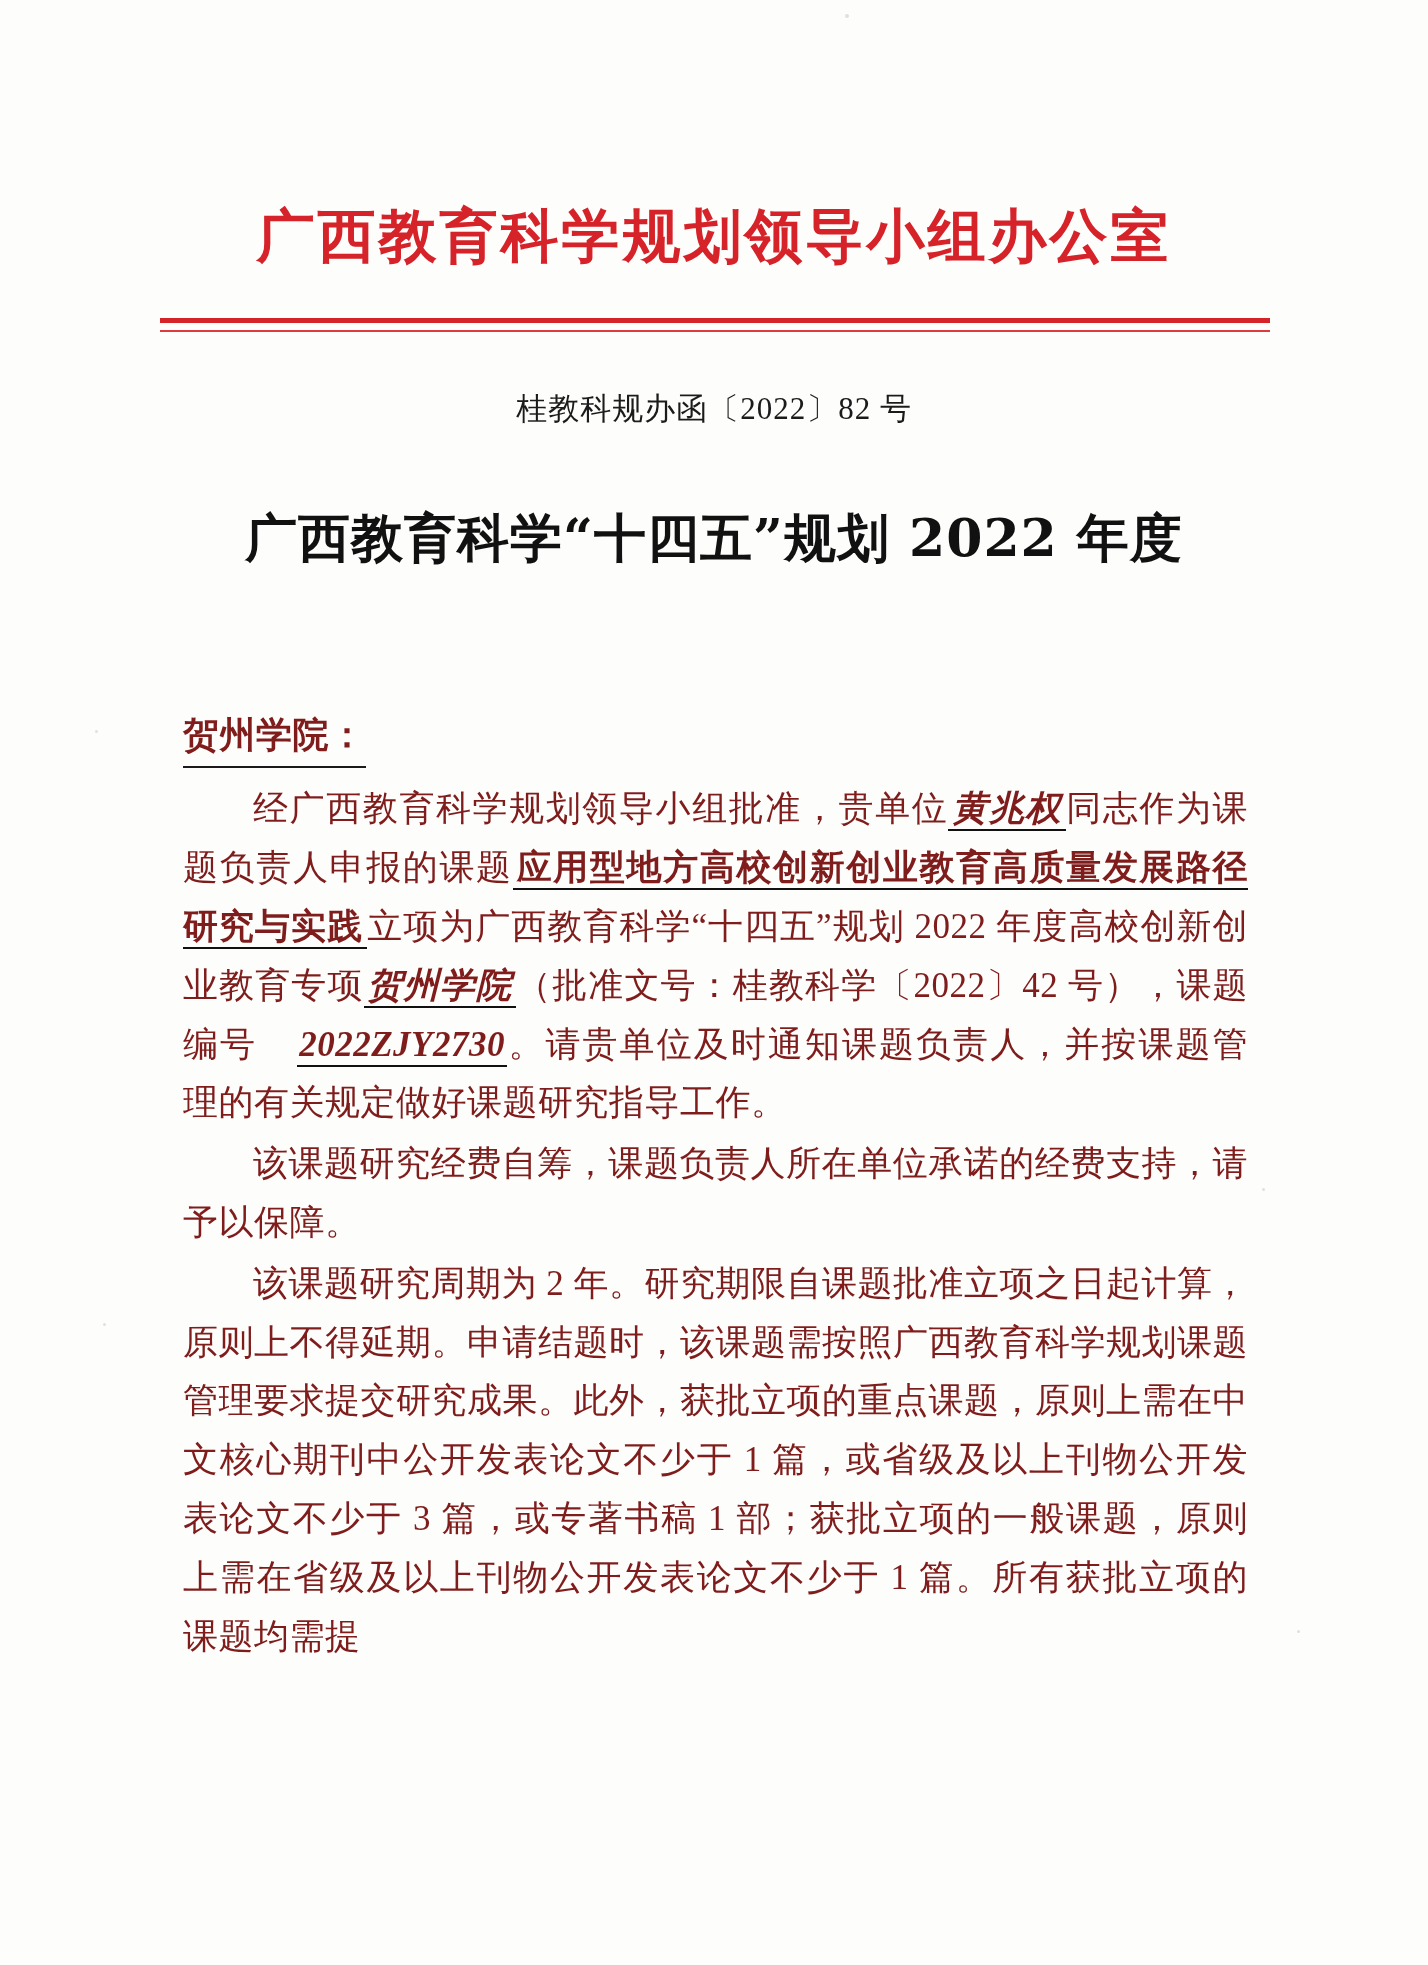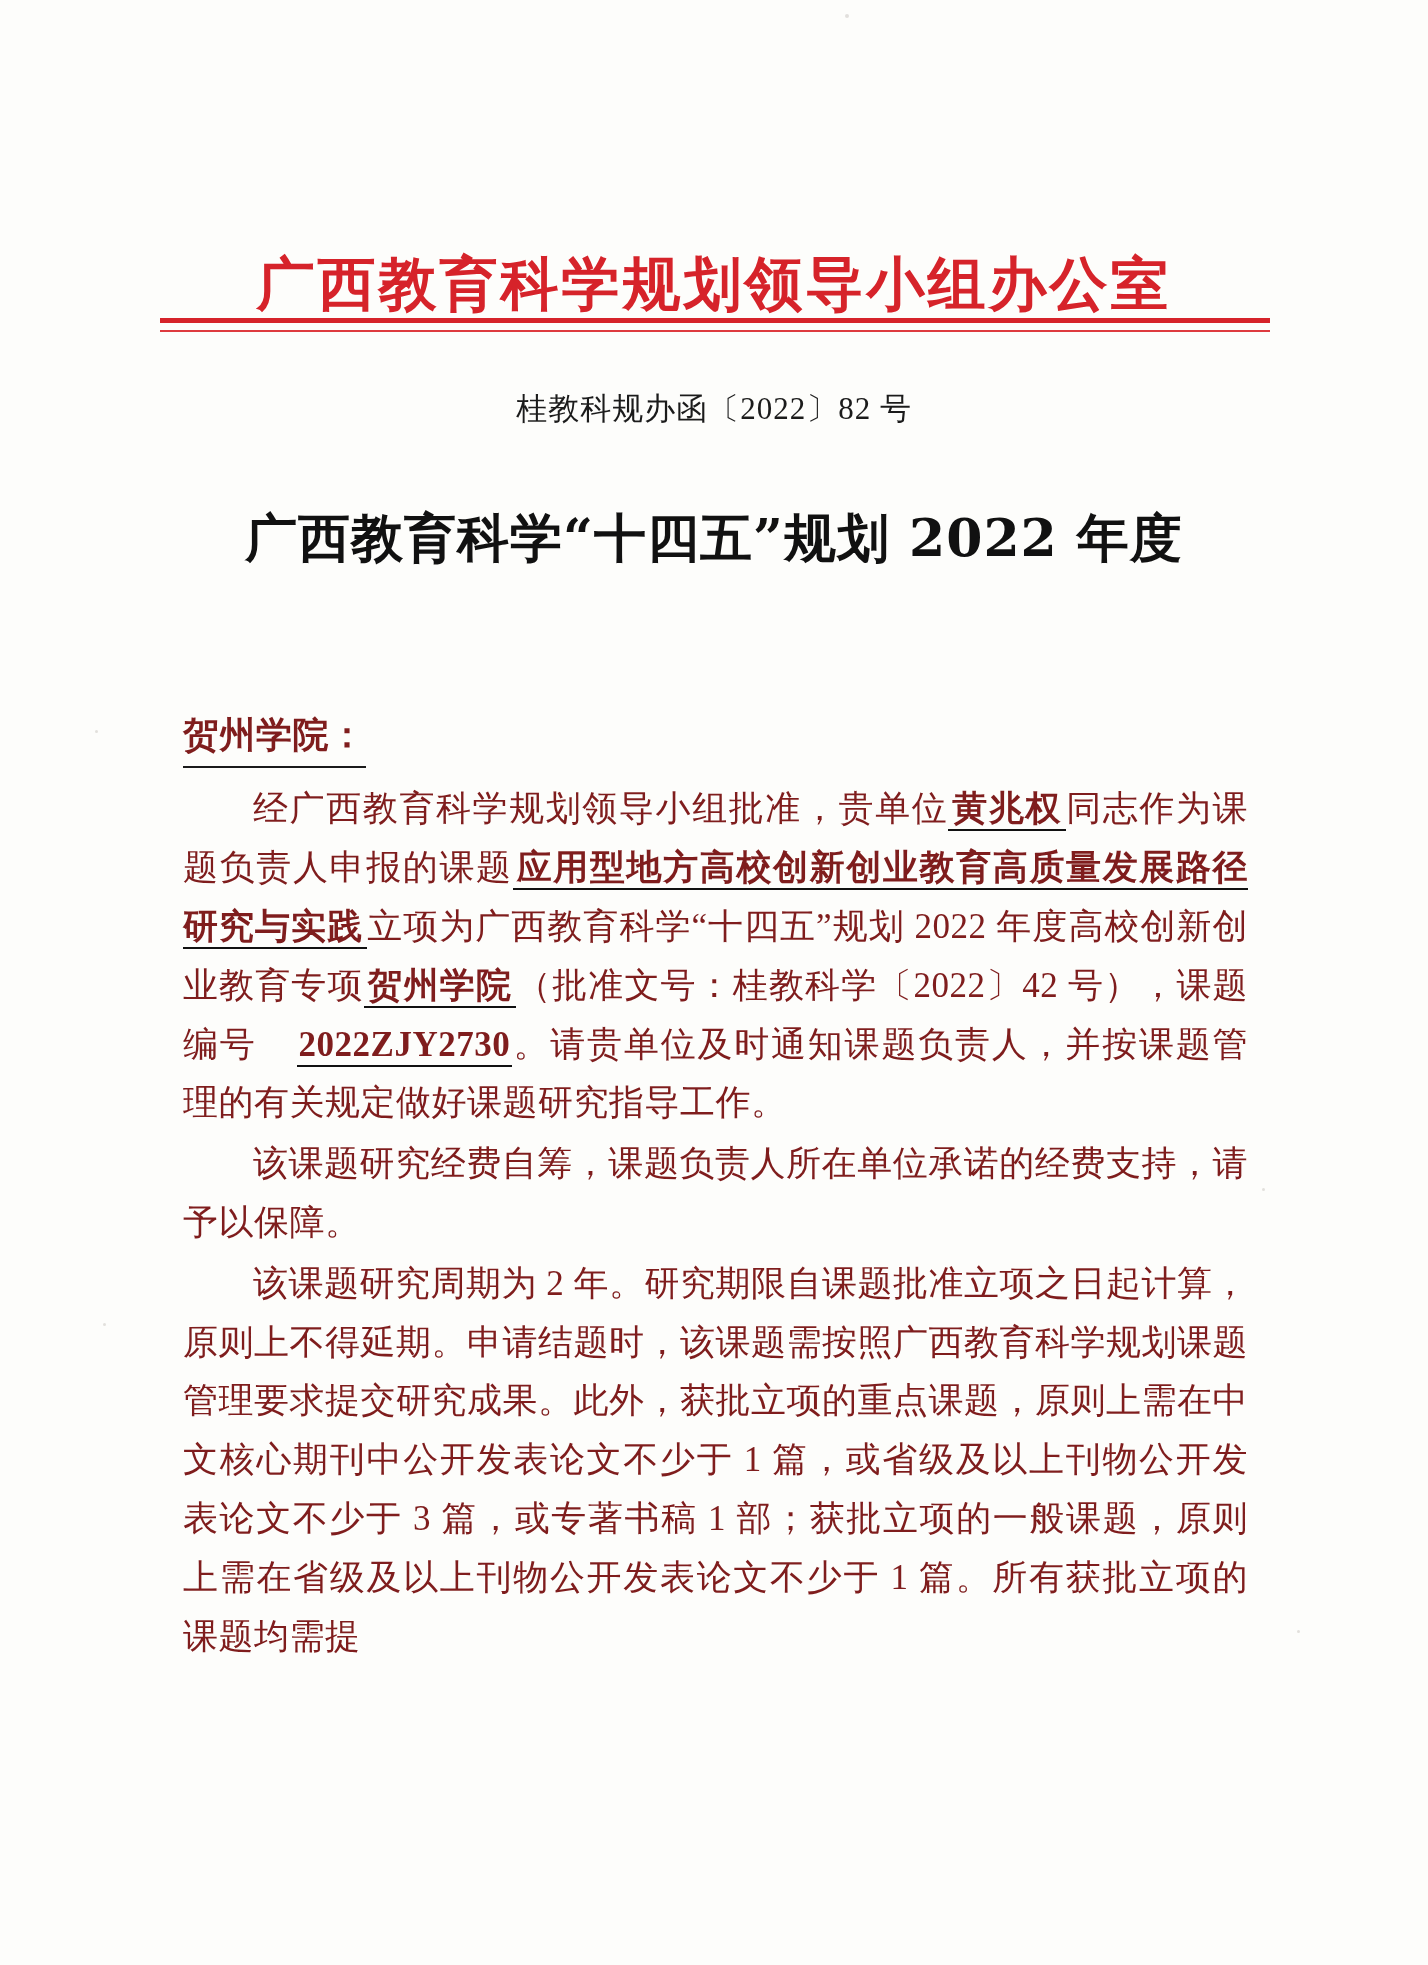--- a/index.html
+++ b/index.html
@@ -38,21 +38,20 @@
     text-align: center;
   }
   .letterhead-title {
     font-family: "DejaVu Serif", "Liberation Serif", serif;
     font-weight: bold;
     font-size: 58px;
     letter-spacing: 3px;
     color: #d6232a;
     line-height: 1.1;
     white-space: nowrap;
-    margin-top: 48px;
   }
   .letterhead-rule {
     position: absolute;
     top: 318px;
     left: 160px;
     width: 1110px;
     height: 5px;
     background: #d6232a;
   }
   .letterhead-rule.thin {
@@ -119,21 +118,21 @@
     border-bottom: 2.5px solid #111;
     padding: 0 4px 1px 4px;
   }
   .ubn {
     font-weight: bold;
     border-bottom: 2.5px solid #111;
     padding: 0 2px 1px 2px;
     font-family: "Liberation Serif", serif;
     margin-left: 40px;
   }
-  .nowrap { white-space: nowrap; }
+  .nowrap { white-space: nowrap; font-style: italic; }
 </style>
 </head>
 <body>
 
 <div class="page">
 
   <div class="speck" style="left:845px; top:14px; width:4px; height:4px;"></div>
   <div class="speck" style="left:1262px; top:1188px; width:3px; height:3px;"></div>
   <div class="speck" style="left:103px; top:1323px; width:3px; height:3px;"></div>
   <div class="speck" style="left:1297px; top:1630px; width:3px; height:3px;"></div>

